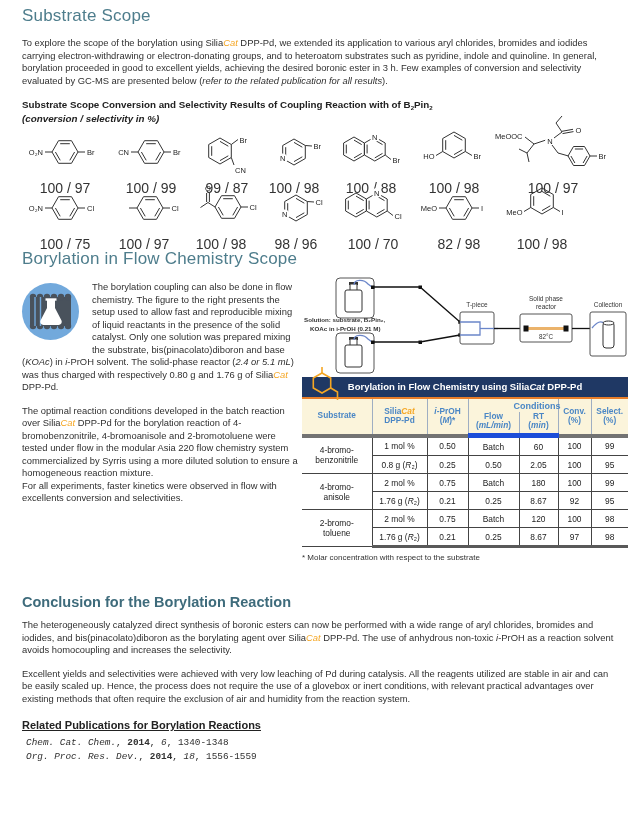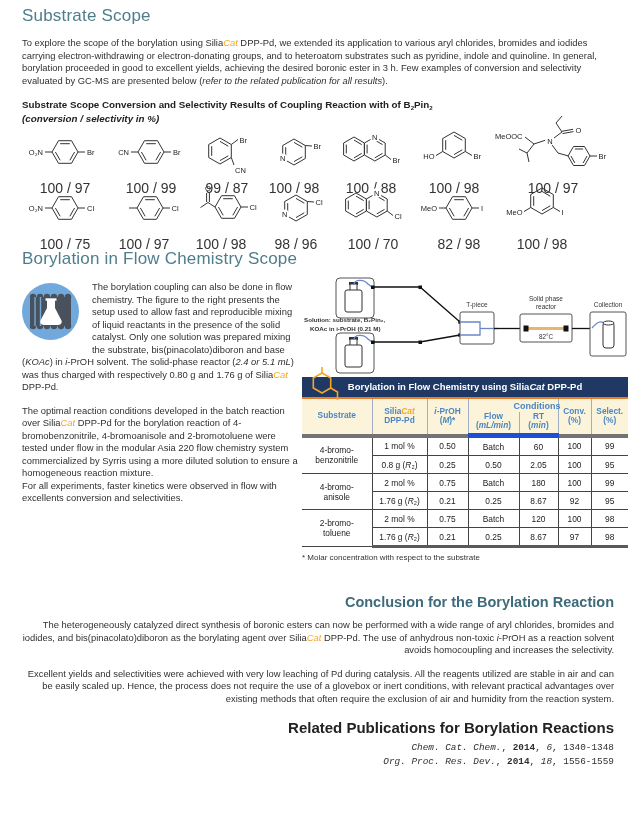--- a/index.html
+++ b/index.html
@@ -34,21 +34,21 @@
   table.flow thead tr.subhead th{border-bottom:5px solid #1d4ed8;}
   table.flow thead tr.mainhead th[rowspan]{border-bottom:4px solid #737373;}
   table.flow td{font-size:8.4px;color:#222;text-align:center;padding:1px;height:15px;
                 border:1px solid #444;background:#fff;}
   table.flow td:first-child{border-left:none;}
   table.flow td:last-child{border-right:none;}
   table.flow tbody tr:last-child td{border-bottom:3px solid #595959;}
   table.flow td.substrate{font-size:8.4px;line-height:1.2;}
   .footnote{font-size:8px;color:#333;margin-top:5px;}
   .concl-h{font-size:14.5px;font-weight:bold;color:#3E6B7B;margin:0 0 9px 0;}
-  .pub-head{font-size:15px;font-weight:bold;color:#222;margin:14px 0 5px 0;}
+  .pub-head{font-size:11px;font-weight:bold;color:#222;margin:14px 0 5px 0;text-decoration:underline;}
   .pub-line{font-size:9.4px;line-height:1.45;margin-left:4px;color:#303030;font-family:Liberation Mono, monospace;}
   svg text{font-family:"Liberation Sans",sans-serif;}
 </style>
 </head>
 <body>
 
 <div class="page">
 
   <h1 class="sec abs" style="left:22px;top:6px;">Substrate Scope</h1>
 
@@ -438,21 +438,21 @@
             <td>0.25</td>
             <td>8.67</td>
             <td>97</td>
             <td>98</td>
           </tr>
         </tbody>
     </table>
     <div class="footnote">* Molar concentration with respect to the substrate</div>
   </div>
 
-  <div class="abs" style="left:22px;top:594px;width:592px;text-align:right;">
+  <div class="abs" style="left:22px;top:594px;width:592px;">
     <h2 class="concl-h">Conclusion for the Borylation Reaction</h2>
     <div class="body-text"><span>The heterogeneously catalyzed direct synthesis of boronic esters can now be performed with a wide range of aryl chlorides, bromides and iodides, and bis(pinacolato)diboron as the borylating agent over Silia</span><span class="seg-cat">Cat</span><span> DPP-Pd. The use of anhydrous non-toxic </span><span class="seg-i">i</span><span>-PrOH as a reaction solvent avoids homocoupling and increases the selectivity.</span></div>
     <div class="body-text" style="margin-top:11px;"><span>Excellent yields and selectivities were achieved with very low leaching of Pd during catalysis. All the reagents utilized are stable in air and can be easily scaled up. Hence, the process does not require the use of a glovebox or inert conditions, with relevant practical advantages over existing methods that often require the exclusion of air and humidity from the reaction system.</span></div>
     <div class="pub-head">Related Publications for Borylation Reactions</div>
     <div id="pub-list">
         <div class="pub-line"><span class="seg-i">Chem. Cat. Chem.</span><span>, </span><span class="seg-b">2014</span><span>, </span><span class="seg-i">6</span><span>, 1340-1348</span></div>
         <div class="pub-line"><span class="seg-i">Org. Proc. Res. Dev.</span><span>, </span><span class="seg-b">2014</span><span>, </span><span class="seg-i">18</span><span>, 1556-1559</span></div>
       </div>
   </div>
 

